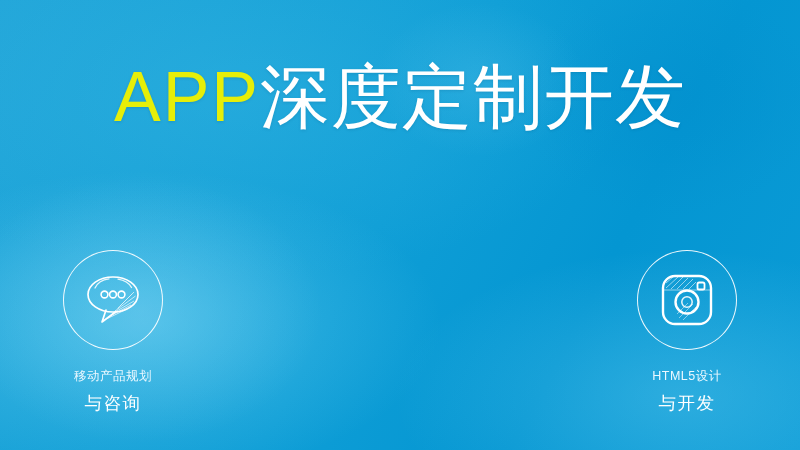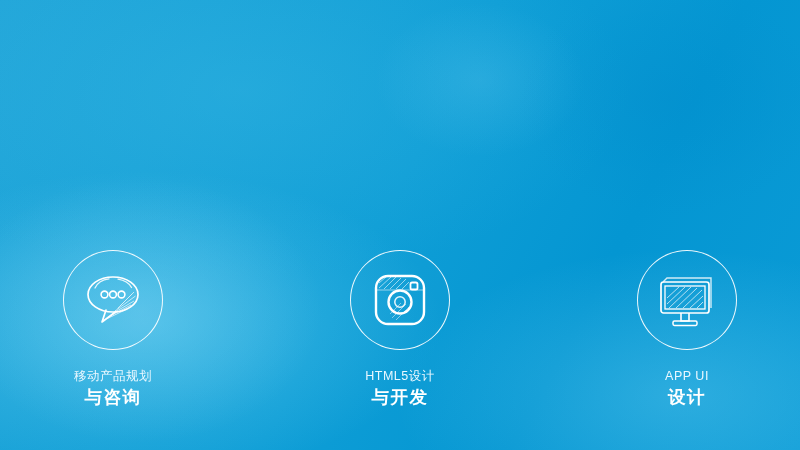--- a/index.html
+++ b/index.html
@@ -79,39 +79,40 @@
   .labels { margin-top:18px; text-align:center; }
   .lbl-top {
     font-size:12.5px;
     line-height:17px;
     font-weight:400;
     color:#eaf8ff;
     letter-spacing:0.5px;
     white-space:nowrap;
   }
   .lbl-bot {
-    margin-top:1px;
+    margin-top:7px;
     font-size:17.5px;
     line-height:23px;
-    font-weight:700;
+    font-weight:400;
     color:#ffffff;
     letter-spacing:1.5px;
     white-space:nowrap;
   }
 </style>
 </head>
 <body>
 
 <div id="banner">
 
   <div id="wash1"></div>
   <div id="wash2"></div>
   <div id="wash3"></div>
 
   <div id="headings">
+    <div id="title"><span class="hl">APP</span><span>深度定制开发</span></div>
   </div>
 
   <div id="features">
 
     <div class="feature">
       <div class="circle">
         <svg width="62" height="56" viewBox="0 0 62 56" fill="none">
           <ellipse cx="31" cy="22.5" rx="25" ry="17.5" stroke="#ffffff" stroke-width="1.7"></ellipse>
           <path d="M24 38 L20 50 L34 39.5" stroke="#ffffff" stroke-width="1.7" stroke-linejoin="round" stroke-linecap="round" fill="none"></path>
           <path d="M13 16 C15.5 10.5 21 7.5 27 6.8" stroke="#ffffff" stroke-width="1.3" stroke-linecap="round" fill="none" opacity="0.85"></path>
@@ -158,39 +159,15 @@
             <line x1="26" y1="50" x2="39" y2="37"></line>
           </g>
         </svg>
       </div>
       <div class="labels">
         <div class="lbl-top">HTML5设计</div>
         <div class="lbl-bot">与开发</div>
       </div>
     </div>
 
-    <div class="feature">
-      <div class="circle">
-        <svg width="64" height="58" viewBox="0 0 64 58" fill="none">
-          <path d="M8 11 L12 7 L56 7 L56 37" stroke="#ffffff" stroke-width="1.4" fill="none" opacity="0.8"></path>
-          <rect x="6" y="11" width="48" height="31" rx="2.5" stroke="#ffffff" stroke-width="1.7"></rect>
-          <rect x="10" y="15" width="40" height="23" stroke="#ffffff" stroke-width="1.3"></rect>
-          <path d="M26 42 L26 50 L34 50 L34 42" stroke="#ffffff" stroke-width="1.6" fill="none"></path>
-          <rect x="18" y="50" width="24" height="4.5" rx="1.4" stroke="#ffffff" stroke-width="1.5"></rect>
-          <g stroke="#ffffff" stroke-width="0.85" opacity="0.8">
-            <line x1="12" y1="33" x2="30" y2="16"></line>
-            <line x1="12" y1="27" x2="24" y2="16"></line>
-            <line x1="14" y1="37" x2="36" y2="16"></line>
-            <line x1="21" y1="37" x2="42" y2="17"></line>
-            <line x1="28" y1="37" x2="47" y2="19"></line>
-            <line x1="35" y1="37" x2="48" y2="25"></line>
-            <line x1="42" y1="37" x2="48" y2="31"></line>
-          </g>
-        </svg>
-      </div>
-      <div class="labels">
-        <div class="lbl-top">APP UI</div>
-        <div class="lbl-bot">设计</div>
-      </div>
-    </div>
 
   </div>
 </div>
 
 </body></html>

